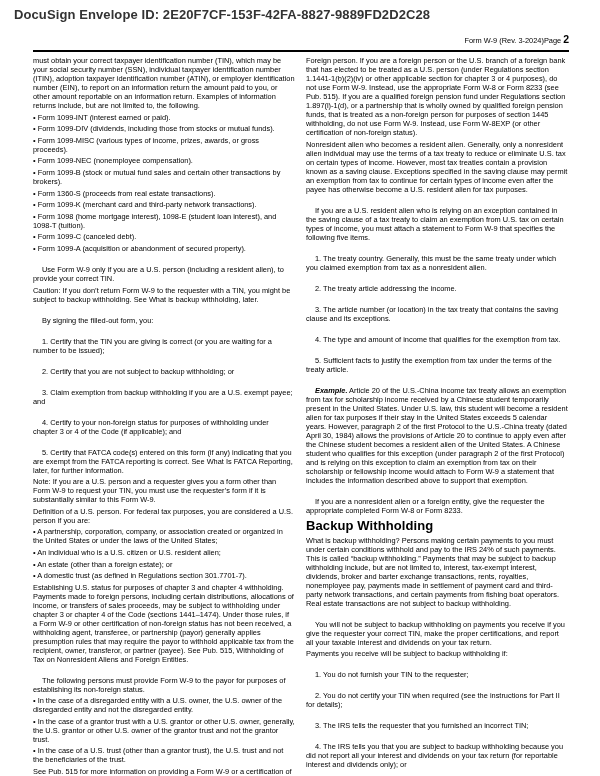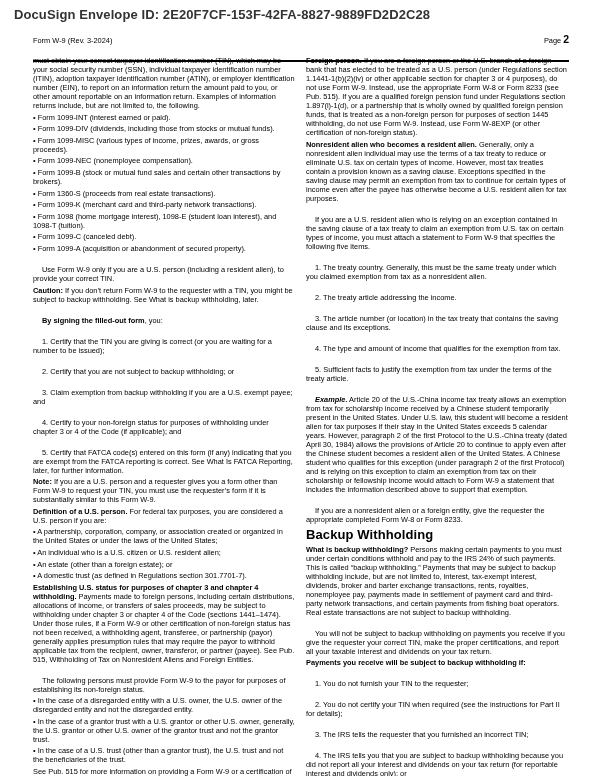--- a/index.html
+++ b/index.html
@@ -11,38 +11,38 @@
     font-family: "Liberation Sans", "DejaVu Sans", sans-serif;
     position: relative;
     overflow: hidden;
   }
   .envelope-id {
     position: absolute; left: 14px; top: 7px;
     font-size: 13px; color: #333; letter-spacing: 0.1px; font-weight: bold;
   }
   .form-header {
     position: absolute; left: 33px; right: 31px; top: 33px;
-    display: flex; justify-content: space-between; align-items: flex-end;
-    border-bottom: 2px solid #000; padding-bottom: 15px;
+    display: flex; justify-content: flex-end; align-items: flex-end;
+    border-bottom: 2px solid #000; padding-bottom: 5px;
     font-size: 7.4px;
   }
   .page-indicator { white-space: nowrap; }
   .page-num { font-weight: bold; font-size: 10.5px; margin-left: 2px; }
   .columns {
     position: absolute; left: 33px; top: 56px; width: 536px;
     display: flex; gap: 11px;
   }
   .col { width: 262px; font-size: 7.4px; line-height: 9px; text-align: left; }
   .col p { margin: 0 0 2.6px 0; }
   .col p.pt-indent { text-indent: 9px; margin-top: 12px; }
   .col h2.pt-h2 {
     font-size: 13px; line-height: 14px; font-weight: bold;
     margin: 4px 0 3px 0; letter-spacing: 0.1px;
   }
-  .r-b  { font-weight: bold; }
+  .r-b  { font-weight: normal; }
   .r-i  { }
   .r-bi { font-weight: bold; font-style: italic; }
 </style>
 </head>
 <body>
 
 <div class="page">
   <div class="envelope-id">DocuSign Envelope ID: 2E20F7CF-153F-42FA-8827-9889FD2D2C28</div>
 
   <div class="form-header">

